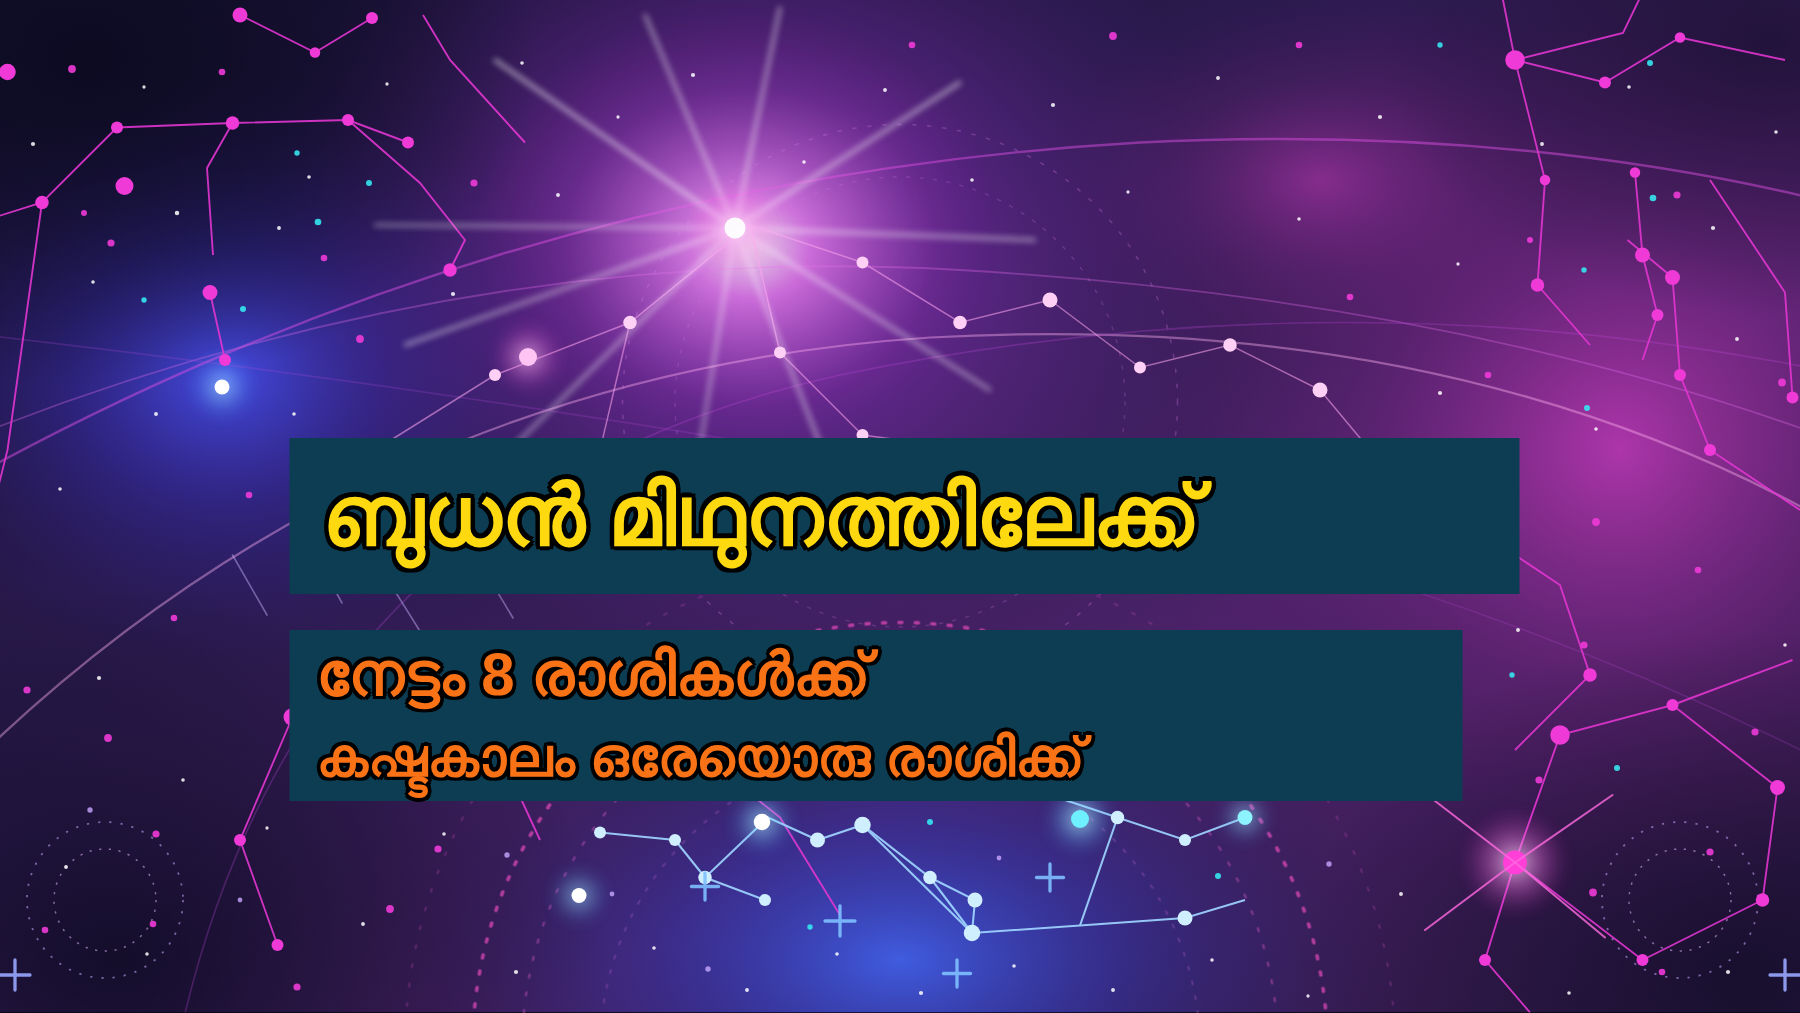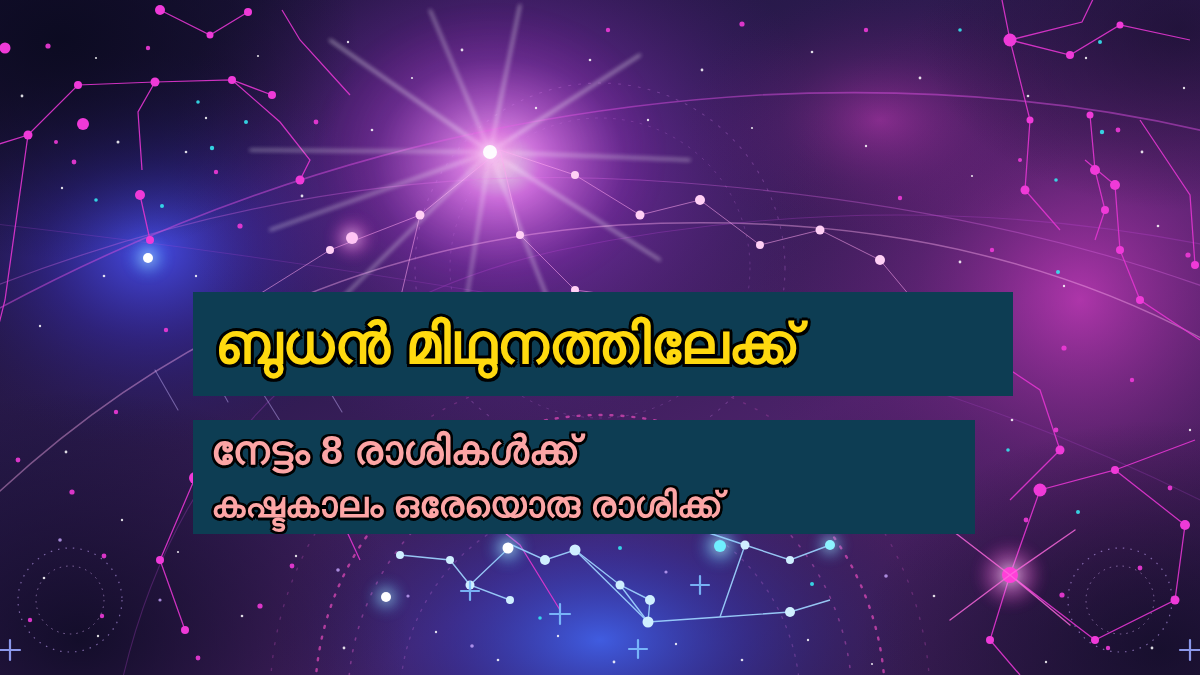--- a/index.html
+++ b/index.html
@@ -59,21 +59,21 @@
       -2.5px -2.5px 0 #000, 2.5px -2.5px 0 #000,
       -2.5px  2.5px 0 #000, 2.5px  2.5px 0 #000,
        0px   -3px  0 #000,  0px   3px  0 #000,
       -3px    0px  0 #000,  3px   0px  0 #000;
   }
 
   .sub-line {
     font-size: 40px;
     font-weight: 700;
     line-height: 1.42;
-    color: #fca5a5;
+    color: #f97316;
     white-space: nowrap;
     text-shadow:
       -2px -2px 0 #000, 2px -2px 0 #000,
       -2px  2px 0 #000, 2px  2px 0 #000,
        0px -2.5px 0 #000, 0px 2.5px 0 #000,
       -2.5px 0px 0 #000, 2.5px 0px 0 #000;
   }
   .sub-line.l2 { font-size: 36px; }
 </style>
 </head>

